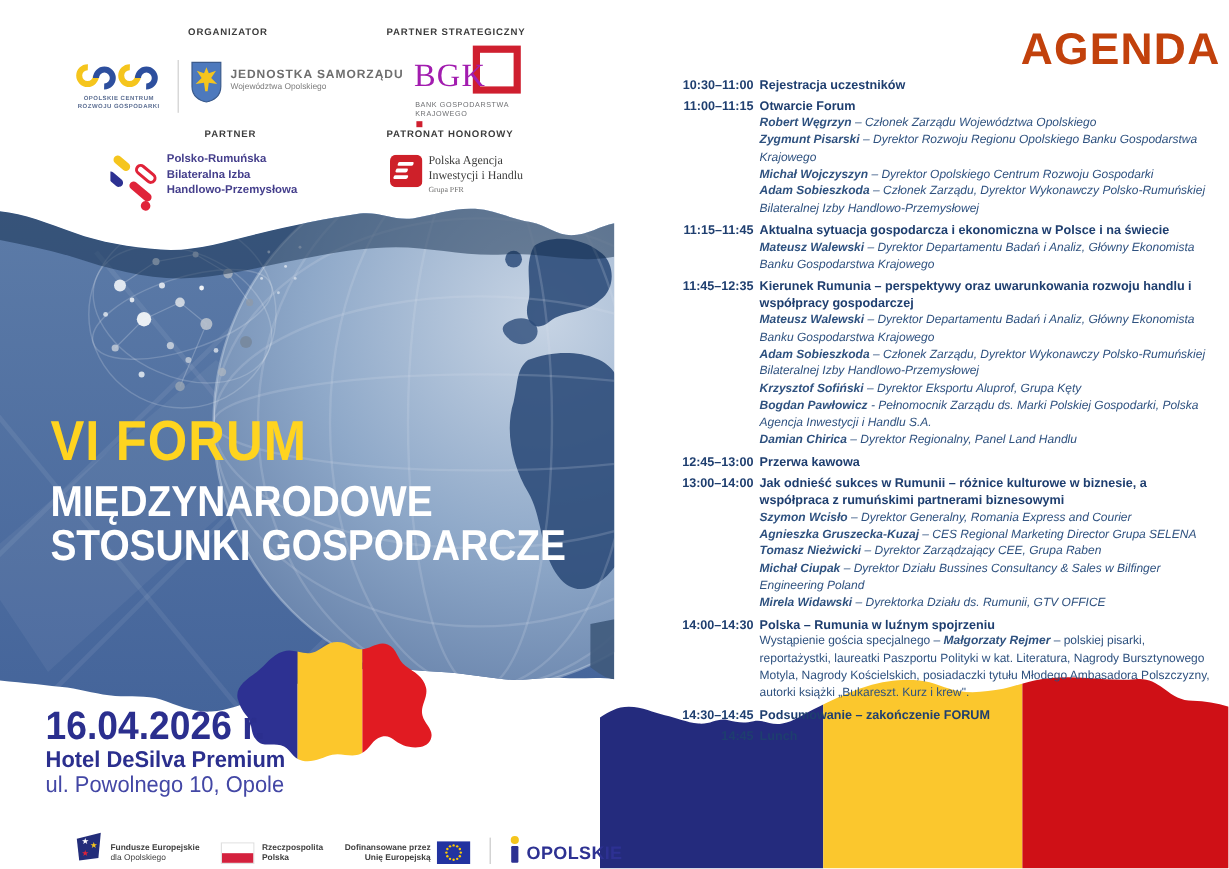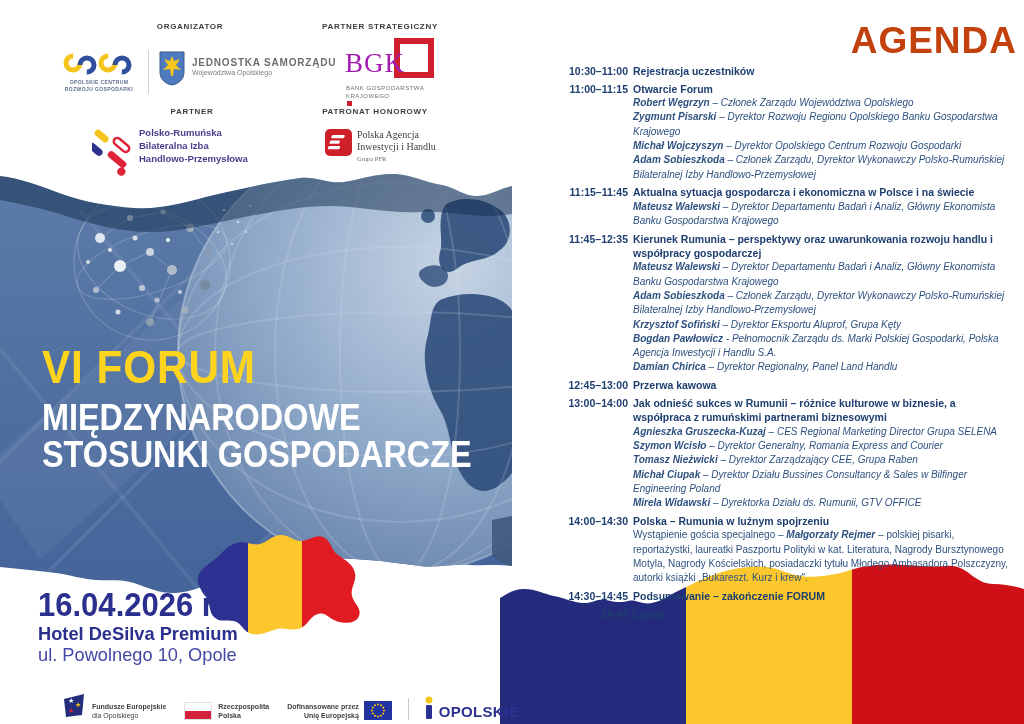--- a/index.html
+++ b/index.html
@@ -365,22 +365,22 @@
       <div class="ag-time">12:45–13:00</div>
       <div>
           <div class="ag-title">Przerwa kawowa</div>
         </div>
     </div>
 
     <div class="ag-item">
       <div class="ag-time">13:00–14:00</div>
       <div>
         <div class="ag-title">Jak odnieść sukces w Rumunii – różnice kulturowe w biznesie, a współpraca z rumuńskimi partnerami biznesowymi</div>
+        <p class="spk"><span class="spk-name">Szymon Wcisło</span><span class="spk-desc"> –  Dyrektor Generalny, Romania Express and Courier</span></p>
         <p class="spk"><span class="spk-name">Agnieszka Gruszecka-Kuzaj</span><span class="spk-desc"> – CES Regional Marketing Director Grupa SELENA</span></p>
-        <p class="spk"><span class="spk-name">Szymon Wcisło</span><span class="spk-desc"> –  Dyrektor Generalny, Romania Express and Courier</span></p>
         <p class="spk"><span class="spk-name">Tomasz Nieżwicki</span><span class="spk-desc"> – Dyrektor Zarządzający CEE, Grupa Raben</span></p>
         <p class="spk"><span class="spk-name">Michał Ciupak</span><span class="spk-desc"> – Dyrektor Działu Bussines Consultancy &amp; Sales w Bilfinger Engineering Poland</span></p>
         <p class="spk"><span class="spk-name">Mirela Widawski</span><span class="spk-desc"> – Dyrektorka Działu ds. Rumunii, GTV OFFICE</span></p>
       </div>
     </div>
 
     <div class="ag-item">
       <div class="ag-time">14:00–14:30</div>
       <div>
         <div class="ag-title">Polska – Rumunia w luźnym spojrzeniu</div>

